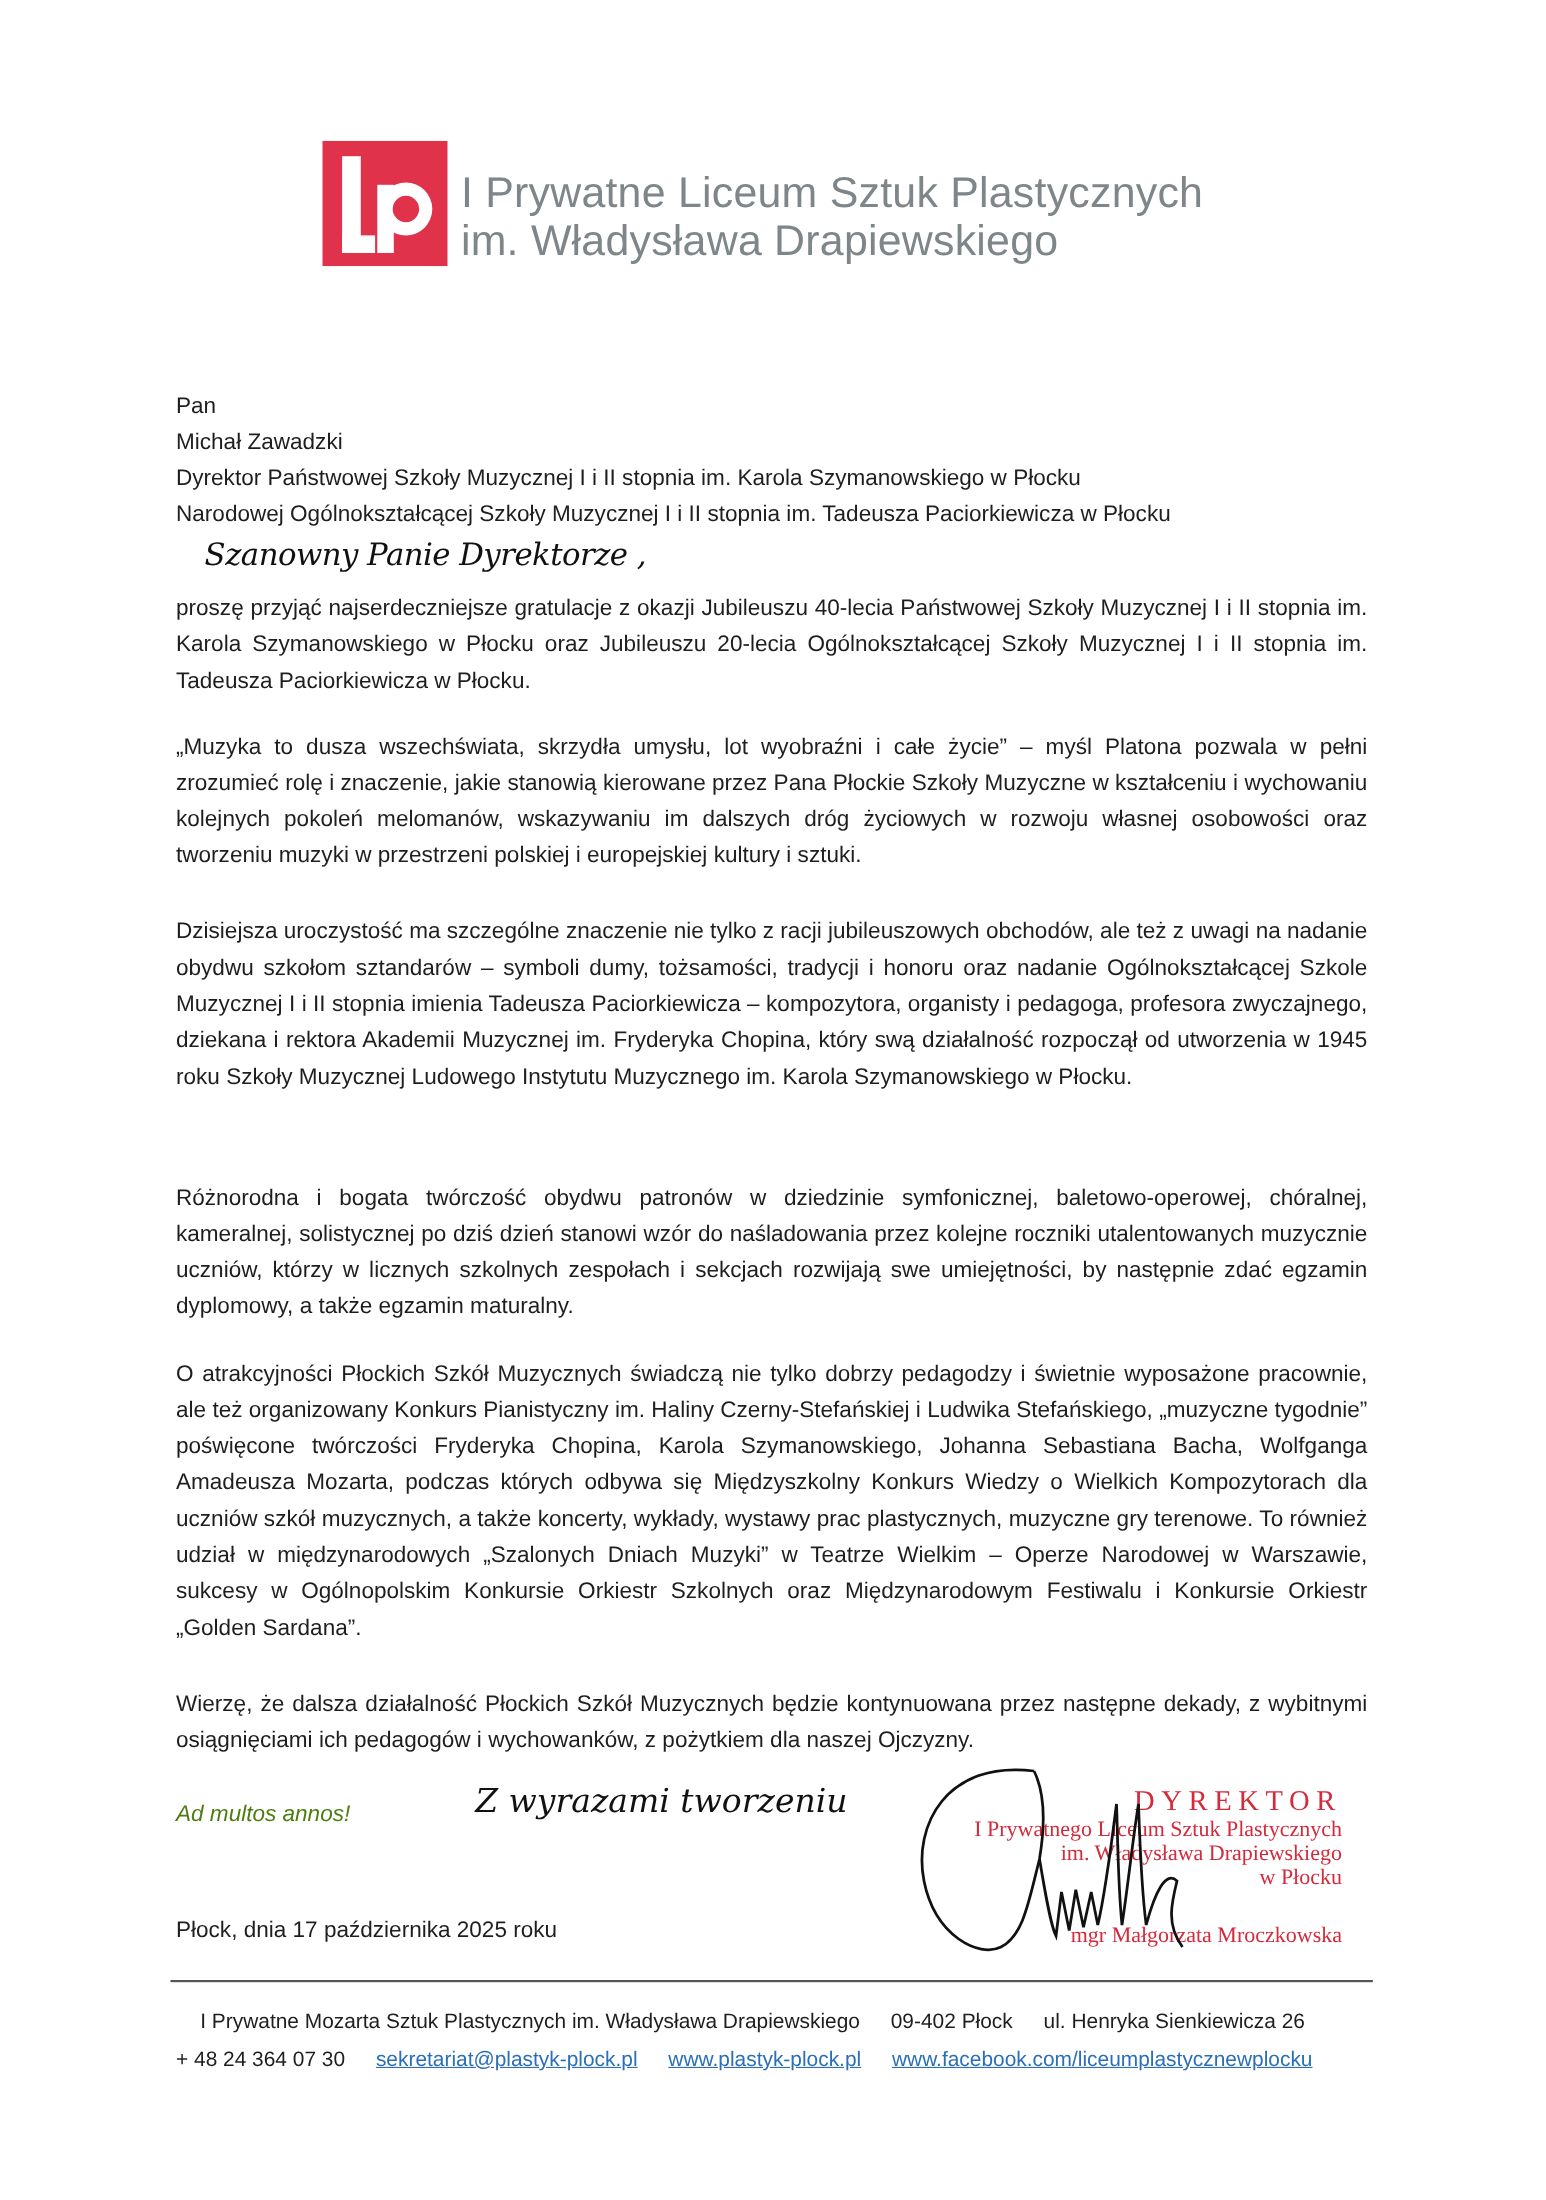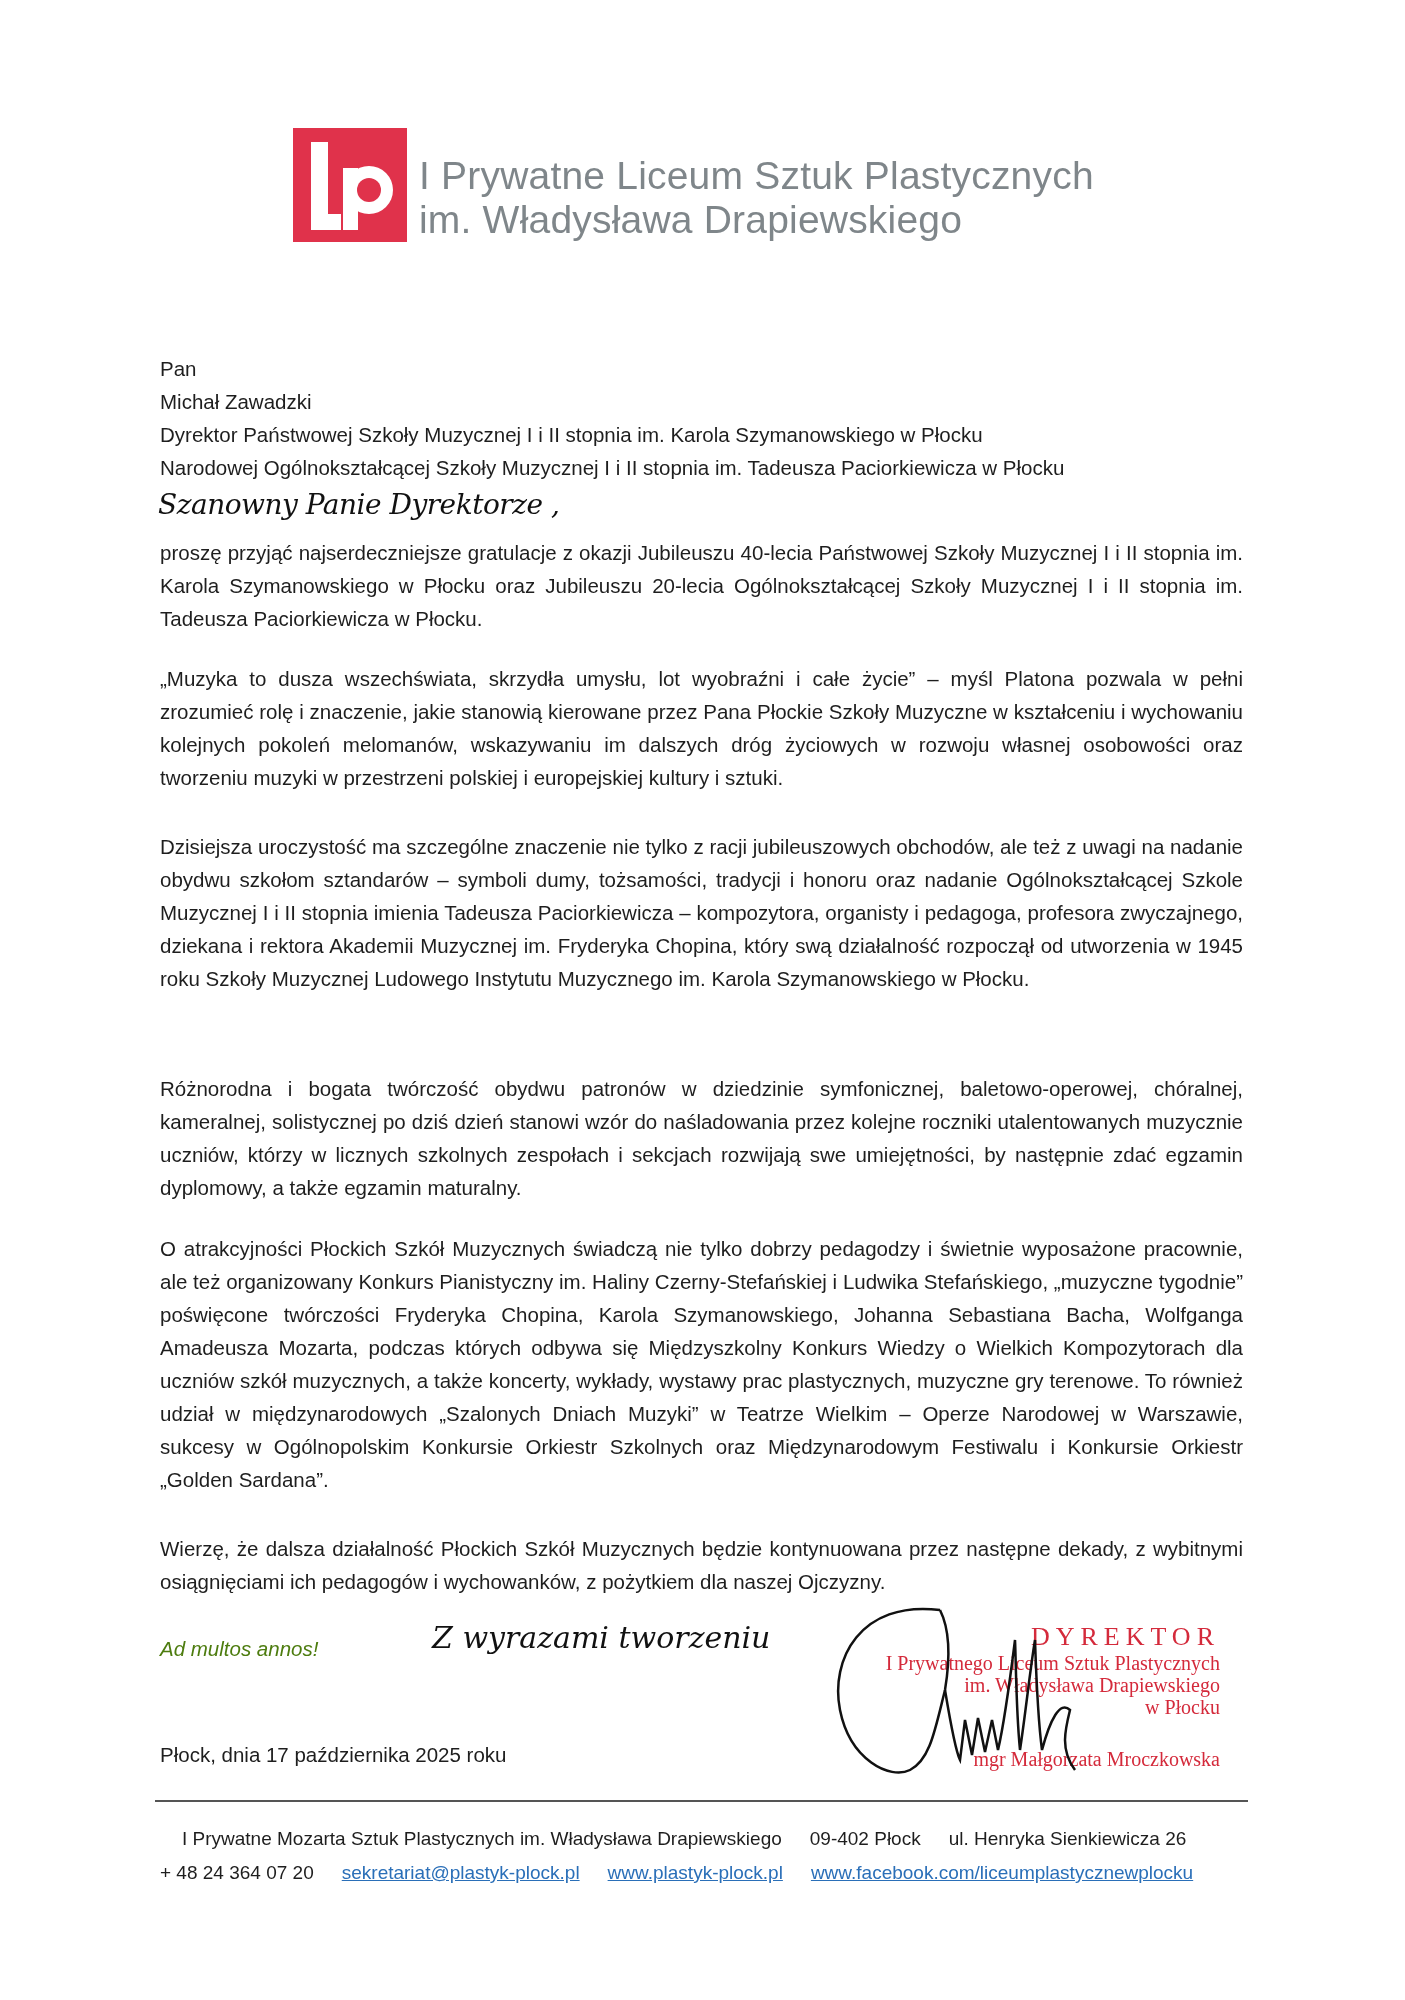--- a/index.html
+++ b/index.html
@@ -11,21 +11,21 @@
     .logo { width: 114px; height: 114px; position: relative; }
     .logo svg { display: block; }
     .school-name { margin-left: 12px; margin-top: 26px; color: #7f868a; font-size: 39px; line-height: 44px; letter-spacing: 0.2px; }
     .school-name div { white-space: nowrap; }
 
     .body-text { position: absolute; left: 160px; width: 1083px; font-size: 20.5px; line-height: 33px; color: #1e1e1e; font-family: "Liberation Sans", sans-serif; }
     .recipient { top: 308px; margin-top: 44px; }
     .recipient div { white-space: nowrap; }
 
     .salutation { position: absolute; left: 158px; top: 488px; width: 500px; height: 48px; }
-    .salutation-text { font-family: "DejaVu Serif", serif; font-style: italic; font-size: 28px; color: #111; letter-spacing: -0.5px; }
+    .salutation-text { font-family: "DejaVu Serif", serif; font-style: italic; font-size: 28px; color: #111; letter-spacing: -0.5px; margin-left: 28px; }
 
     .para { position: absolute; left: 160px; width: 1083px; font-size: 20.5px; line-height: 33px; text-align: justify; color: #1e1e1e; }
     .p1 { top: 536px; }
     .p2 { top: 662px; }
     .p3 { top: 830px; }
     .p4 { top: 1072px; }
     .p5 { top: 1232px; }
     .p6 { top: 1532px; }
     .para p { margin: 0; }
 
@@ -120,18 +120,18 @@
 
 <div class="footer-rule"></div>
 
 <div class="footer">
   <div class="footer-row r1">
     <span>I Prywatne Mozarta Sztuk Plastycznych im. Władysława Drapiewskiego</span>
     <span>09-402 Płock</span>
     <span>ul. Henryka Sienkiewicza 26</span>
   </div>
   <div class="footer-row r2">
-    <span>+ 48 24 364 07 20</span>
+    <span>+ 48 24 364 07 30</span>
     <a>sekretariat@plastyk-plock.pl</a>
     <a>www.plastyk-plock.pl</a>
     <a>www.facebook.com/liceumplastycznewplocku</a>
   </div>
 </div>
 
 </body></html>

